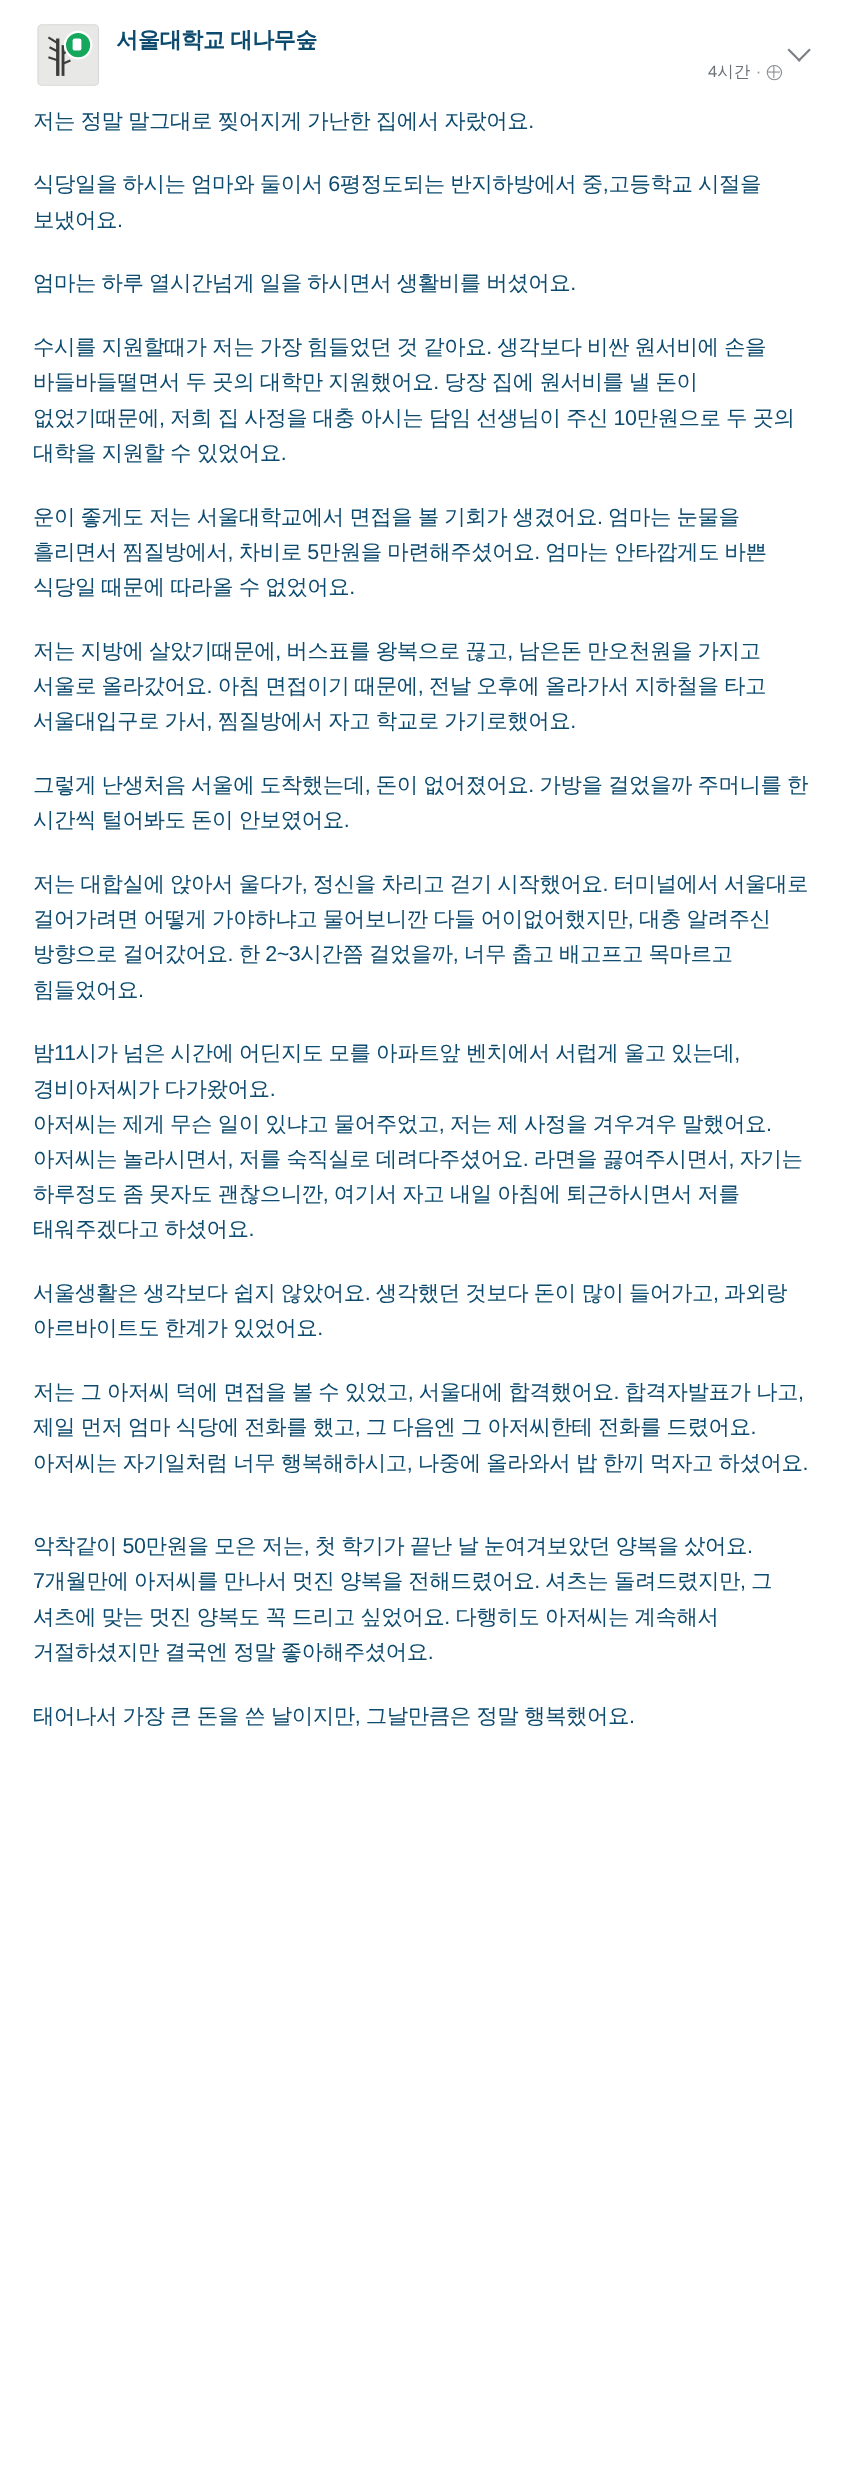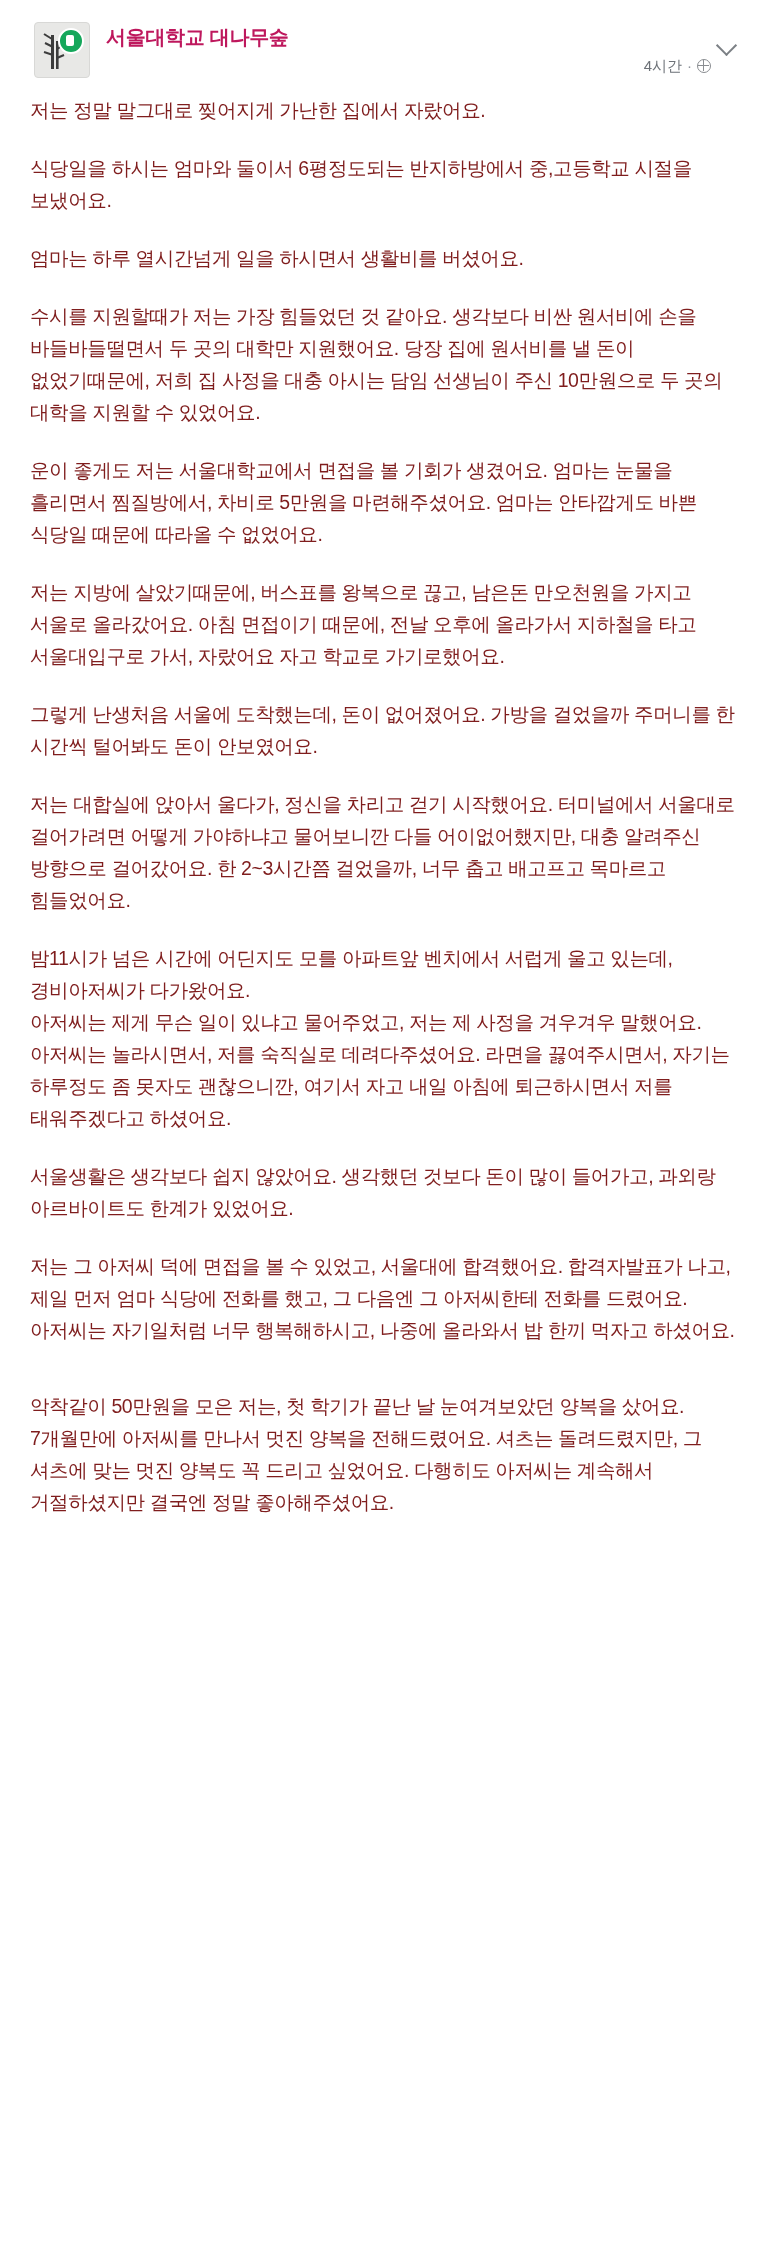--- a/index.html
+++ b/index.html
@@ -71,21 +71,21 @@
   }
   .header-text {
     flex: 1 1 auto;
     padding-left: 16px;
     padding-top: 2px;
     min-width: 0;
   }
   .page-name {
     font-size: 20px;
     font-weight: bold;
-    color: #be185d;
+    color: #0c4a6e;
     line-height: 26px;
     letter-spacing: -0.3px;
   }
   .meta-row {
     display: flex;
     align-items: center;
     margin-top: 7px;
     color: #6d7278;
     font-size: 15px;
     line-height: 18px;
@@ -142,21 +142,21 @@
     transform: rotate(-45deg);
   }
   
   .post-body {
     padding: 6px 30px 30px 30px;
     box-sizing: border-box;
   }
   .para {
     font-size: 19.5px;
     line-height: 32px;
-    color: #7f1d1d;
+    color: #0c4a6e;
     margin: 0 0 26px 0;
     letter-spacing: -0.4px;
     word-break: keep-all;
     white-space: pre-wrap;
   }
   .para.gap-big {
     margin-bottom: 44px;
   }
   .para:last-child {
     margin-bottom: 0;
@@ -193,24 +193,25 @@
 
       <div class="chevron-btn"></div>
     </header>
 
     <section class="post-body">
       <p class="para">저는 정말 말그대로 찢어지게 가난한 집에서 자랐어요.</p>
       <p class="para">식당일을 하시는 엄마와 둘이서 6평정도되는 반지하방에서 중,고등학교 시절을 보냈어요.</p>
       <p class="para">엄마는 하루 열시간넘게 일을 하시면서 생활비를 버셨어요.</p>
       <p class="para">수시를 지원할때가 저는 가장 힘들었던 것 같아요. 생각보다 비싼 원서비에 손을 바들바들떨면서 두 곳의 대학만 지원했어요. 당장 집에 원서비를 낼 돈이 없었기때문에, 저희 집 사정을 대충 아시는 담임 선생님이 주신 10만원으로 두 곳의 대학을 지원할 수 있었어요.</p>
       <p class="para">운이 좋게도 저는 서울대학교에서 면접을 볼 기회가 생겼어요. 엄마는 눈물을 흘리면서 찜질방에서, 차비로 5만원을 마련해주셨어요. 엄마는 안타깝게도 바쁜 식당일 때문에 따라올 수 없었어요.</p>
-      <p class="para">저는 지방에 살았기때문에, 버스표를 왕복으로 끊고, 남은돈 만오천원을 가지고 서울로 올라갔어요. 아침 면접이기 때문에, 전날 오후에 올라가서 지하철을 타고 서울대입구로 가서, 자랐어요 자고 학교로 가기로했어요.</p>
+      <p class="para">저는 지방에 살았기때문에, 버스표를 왕복으로 끊고, 남은돈 만오천원을 가지고 서울로 올라갔어요. 아침 면접이기 때문에, 전날 오후에 올라가서 지하철을 타고 서울대입구로 가서, 찜질방에서 자고 학교로 가기로했어요.</p>
       <p class="para">그렇게 난생처음 서울에 도착했는데, 돈이 없어졌어요. 가방을 걸었을까 주머니를 한 시간씩 털어봐도 돈이 안보였어요.</p>
       <p class="para">저는 대합실에 앉아서 울다가, 정신을 차리고 걷기 시작했어요. 터미널에서 서울대로 걸어가려면 어떻게 가야하냐고 물어보니깐 다들 어이없어했지만, 대충 알려주신 방향으로 걸어갔어요. 한 2~3시간쯤 걸었을까, 너무 춥고 배고프고 목마르고 힘들었어요.</p>
       <p class="para">밤11시가 넘은 시간에 어딘지도 모를 아파트앞 벤치에서 서럽게 울고 있는데, 경비아저씨가 다가왔어요.
 아저씨는 제게 무슨 일이 있냐고 물어주었고, 저는 제 사정을 겨우겨우 말했어요. 아저씨는 놀라시면서, 저를 숙직실로 데려다주셨어요. 라면을 끓여주시면서, 자기는 하루정도 좀 못자도 괜찮으니깐, 여기서 자고 내일 아침에 퇴근하시면서 저를 태워주겠다고 하셨어요.</p>
       <p class="para">서울생활은 생각보다 쉽지 않았어요. 생각했던 것보다 돈이 많이 들어가고, 과외랑 아르바이트도 한계가 있었어요.</p>
       <p class="para gap-big">저는 그 아저씨 덕에 면접을 볼 수 있었고, 서울대에 합격했어요. 합격자발표가 나고, 제일 먼저 엄마 식당에 전화를 했고, 그 다음엔 그 아저씨한테 전화를 드렸어요. 아저씨는 자기일처럼 너무 행복해하시고, 나중에 올라와서 밥 한끼 먹자고 하셨어요.</p>
       <p class="para">악착같이 50만원을 모은 저는, 첫 학기가 끝난 날 눈여겨보았던 양복을 샀어요. 7개월만에 아저씨를 만나서 멋진 양복을 전해드렸어요. 셔츠는 돌려드렸지만, 그 셔츠에 맞는 멋진 양복도 꼭 드리고 싶었어요. 다행히도 아저씨는 계속해서 거절하셨지만 결국엔 정말 좋아해주셨어요.</p>
+      <p class="para">태어나서 가장 큰 돈을 쓴 날이지만, 그날만큼은 정말 행복했어요.</p>
     </section>
 
   </article>
 </div>
 
 </body></html>

